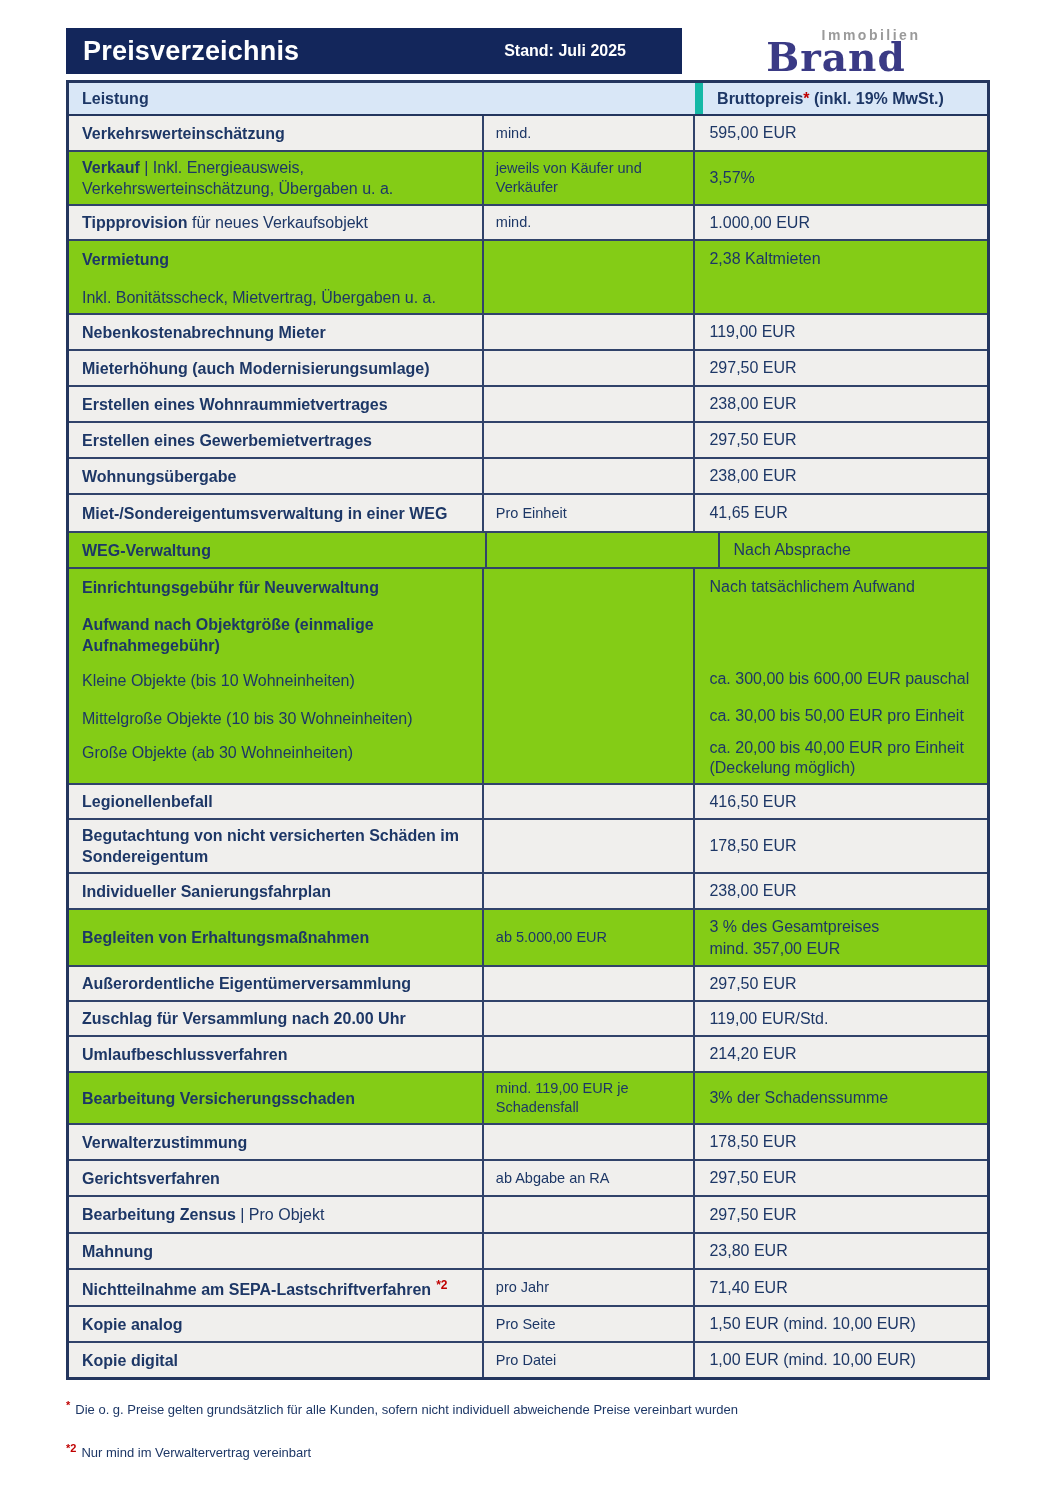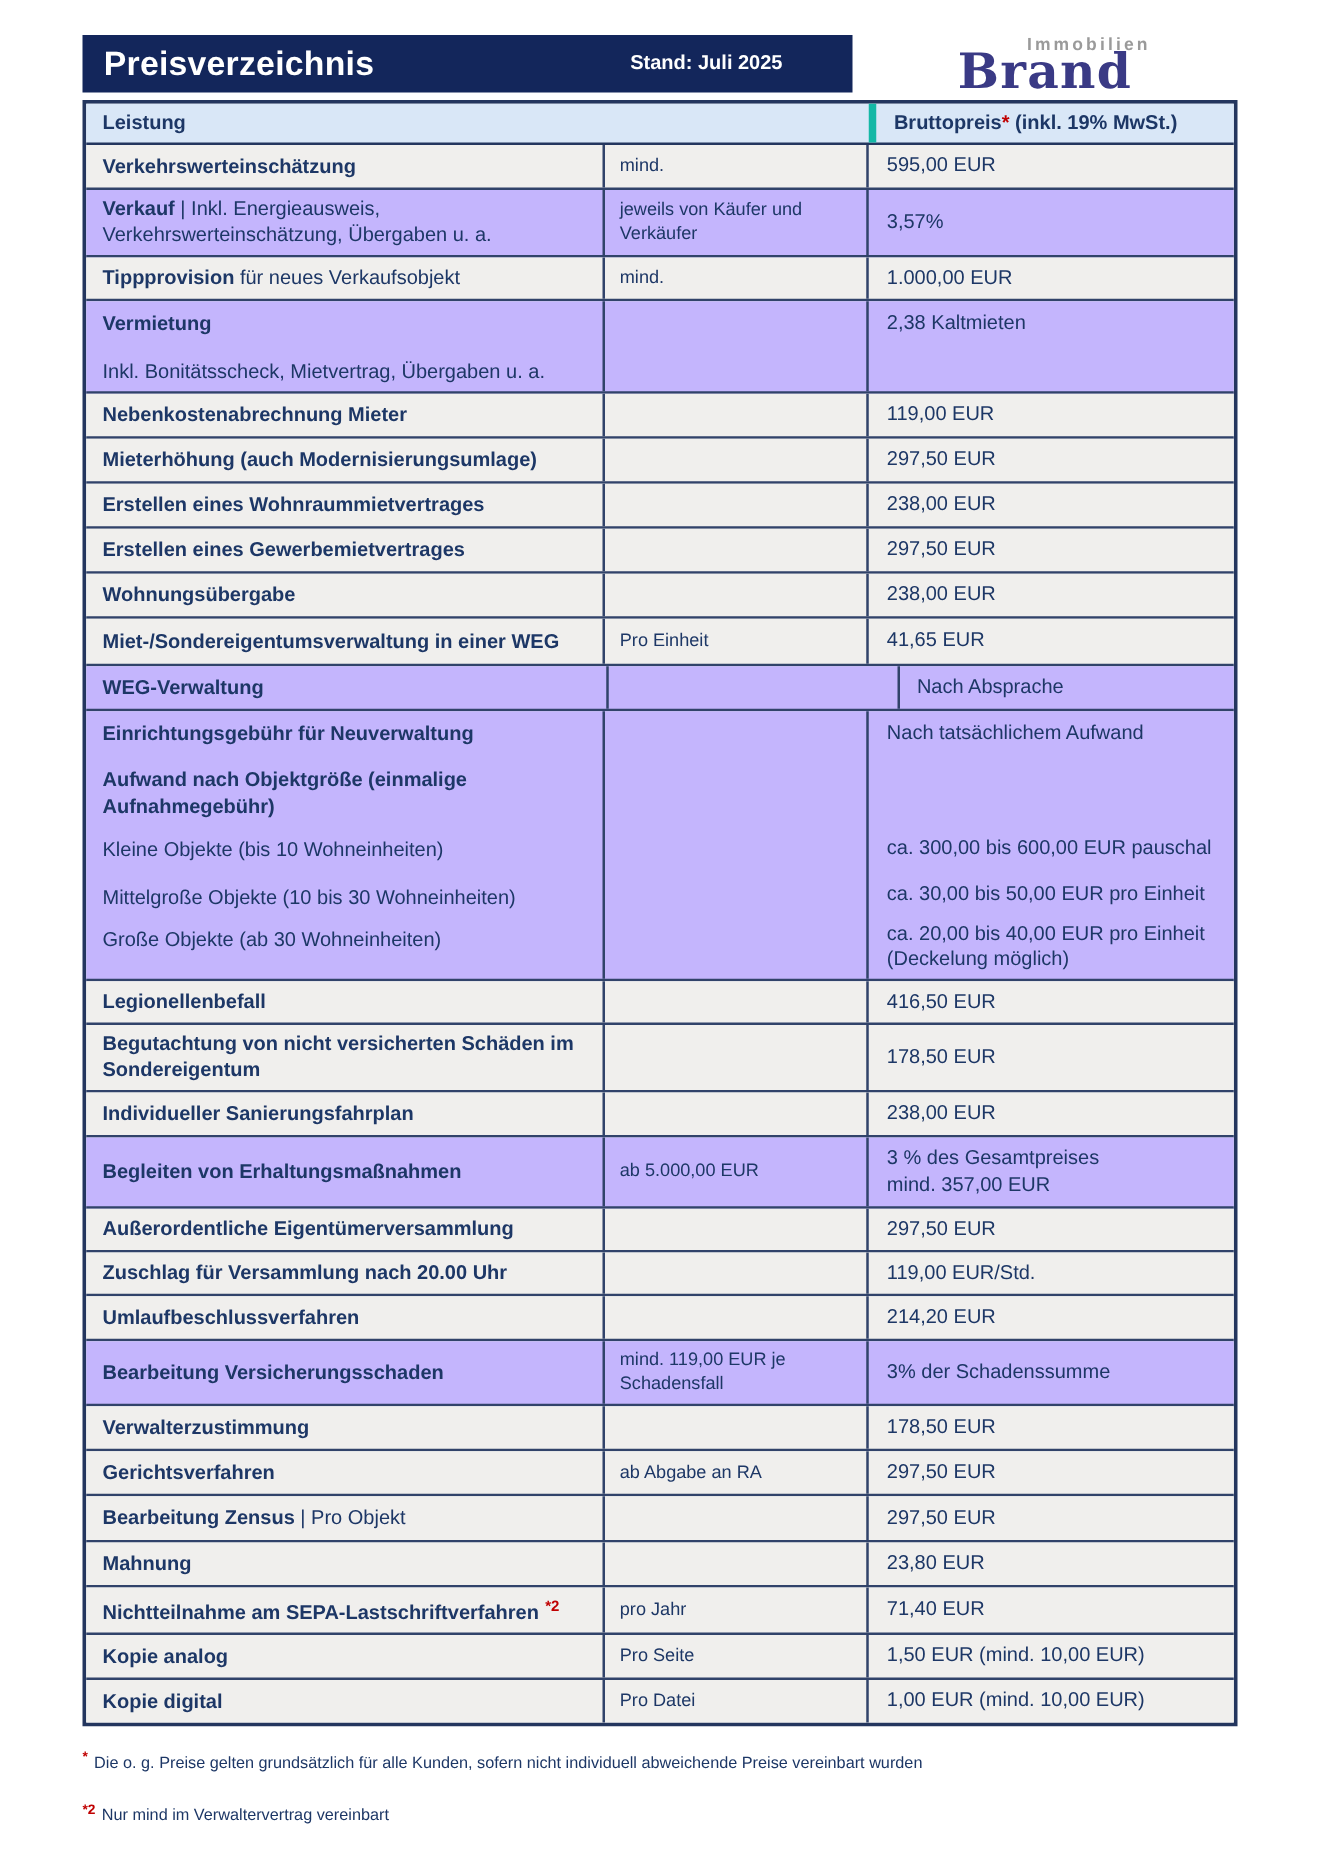--- a/index.html
+++ b/index.html
@@ -27,31 +27,31 @@
     margin-left:70px;line-height:14px;
   }
   .logo-name{
     font-family:"DejaVu Serif",serif;font-weight:bold;font-size:39px;
     line-height:37px;color:#3a3a85;margin-top:-3px;letter-spacing:1px;
   }
   
   .table{margin-top:4px;width:924px;box-sizing:border-box;border:3px solid #24365e;background:#fff;}
   .row{display:flex;border-bottom:2px solid #31436a;background:#f0efed;}
   .row:last-child{border-bottom:none;}
-  .row.blue{background:#c4b5fd;}
+  .row.blue{background:#84cc16;}
   .row.header-row{background:#d9e7f7;border-bottom:2px solid #24365e;}
   .cell{
     box-sizing:border-box;display:flex;flex-direction:column;justify-content:center;
     padding:5px 8px 5px 13px;font-size:16px;line-height:21px;
   }
   .c1{width:428px;}
   .c2{width:219px;border-left:2px solid #31436a;font-size:14.5px;line-height:19px;padding-left:12px;}
   .c3{width:304px;border-left:2px solid #31436a;padding-left:14px;line-height:20px;}
   .hc1{width:654px;font-weight:bold;}
-  .hc3{width:304px;border-left:6px solid #14b8a6;padding-left:14px;}
+  .hc3{width:304px;border-left:8px solid #14b8a6;padding-left:14px;}
   .vtop .cell{justify-content:flex-start;padding-top:8px;}
   .b{font-weight:bold;}
   .blk{max-width:400px;}
   .sup{color:#c00000;font-weight:bold;font-size:12px;vertical-align:super;margin-left:5px;}
   .star{color:#c00000;font-weight:bold;}
   
   .fn{margin-top:17px;font-size:13px;line-height:16px;color:#1d3766;padding-left:14px;text-indent:-14px;}
   .fn + .fn{margin-top:21px;}
   .fn .mark{color:#c00000;font-weight:bold;font-size:11px;vertical-align:super;margin-right:5px;}
 </style>

